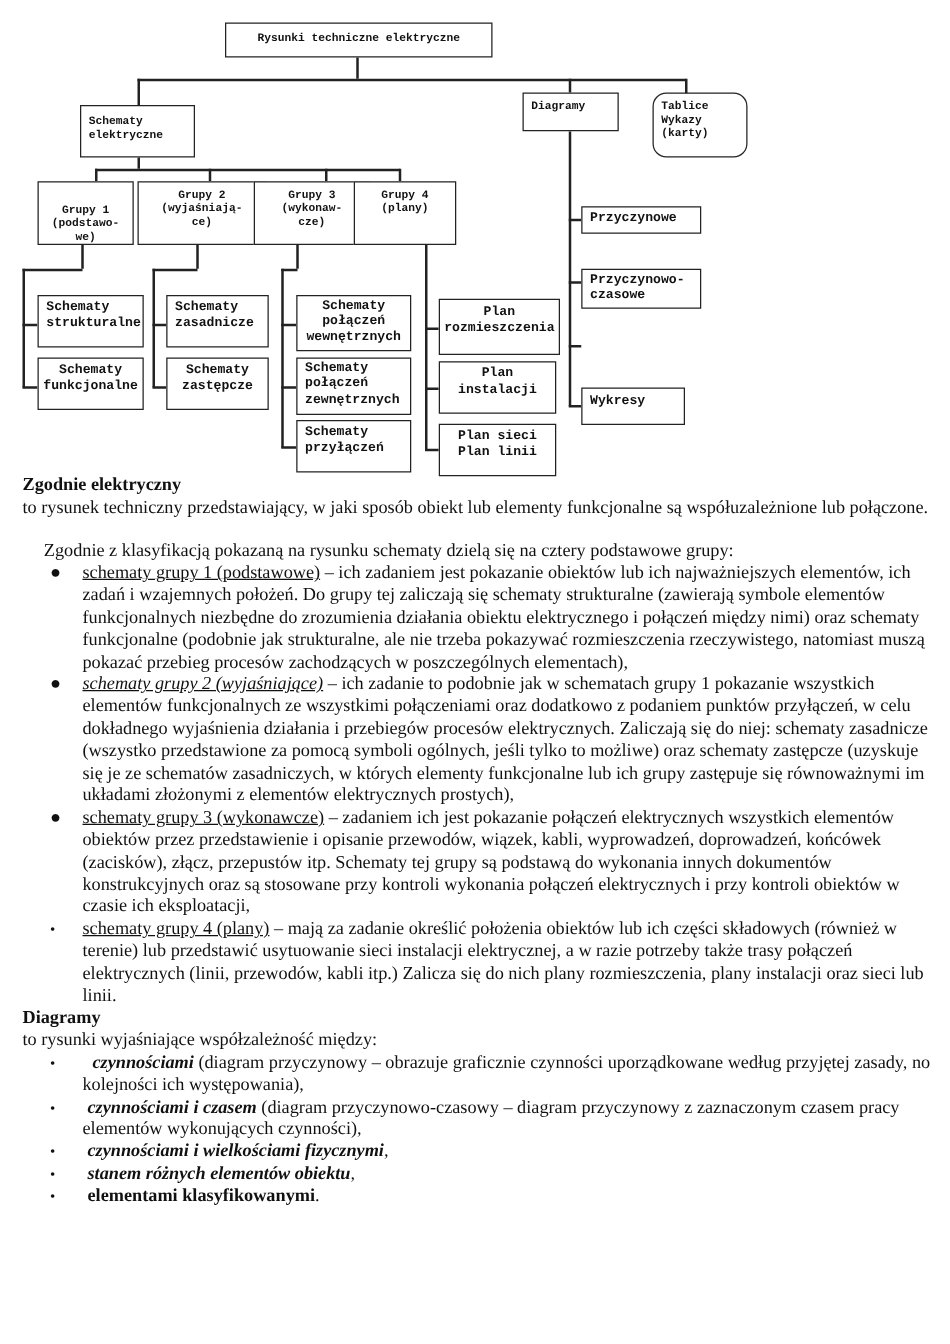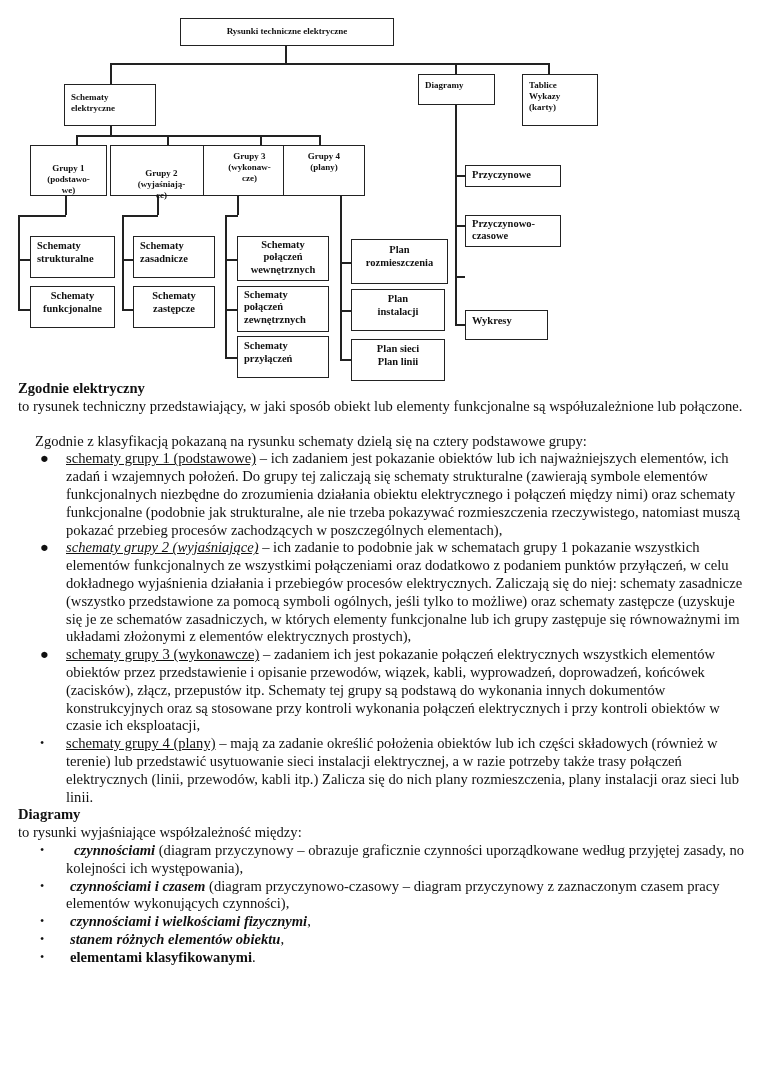--- a/index.html
+++ b/index.html
@@ -1,19 +1,19 @@
 <!DOCTYPE html>
 <html><head>
 <meta charset="utf-8">
 <style>
   html, body { margin:0; padding:0; background:#ffffff; }
   body { width:760px; height:1075px; position:relative; overflow:hidden; color:#000; }
   .diagram { position:absolute; left:0; top:0; width:760px; height:385px; }
   .box { position:absolute; border:1.5px solid #222; background:#fff; box-sizing:border-box;
-         font-family:Liberation Serif, serif; font-weight:bold; color:#111; line-height:1.2; }
+         font-family:Liberation Mono, monospace; font-weight:bold; color:#111; line-height:1.2; }
   .box.small { font-size:9px; }
   .box.med { font-size:10.5px; }
   .box .t { display:block; }
   .center { text-align:center; }
   .line { position:absolute; background:#222; }
   .h { height:1.5px; }
   .v { width:1.5px; }
 
   .doc { position:absolute; left:18px; top:380px; width:730px;
          font-family:"Liberation Serif", serif; font-size:14.6px; line-height:17.8px; color:#111; }
@@ -86,32 +86,32 @@
 
   <div class="box small" style="left:64px; top:84px; width:92px; height:42px; padding:7px 0 0 6px;">
     <span class="t">Schematy</span>
     <span class="t">elektryczne</span>
   </div>
 
   <div class="box small" style="left:418px; top:74px; width:77px; height:31px; padding:5px 0 0 6px;">
     <span class="t">Diagramy</span>
   </div>
 
-  <div class="box small" style="left:522px; top:74px; width:76px; height:52px; padding:5px 0 0 6px;">
+  <div class="box small" style="left:522px; top:74px; width:76px; height:52px; padding:5px 0 0 6px;border-radius:11px;">
     <span class="t">Tablice</span>
     <span class="t">Wykazy</span>
     <span class="t">(karty)</span>
   </div>
 
   <div class="box small center" style="left:30px; top:145px; width:77px; height:51px; padding-top:17px;">
     <span class="t">Grupy 1</span>
     <span class="t">(podstawo-</span>
     <span class="t">we)</span>
   </div>
-  <div class="box small center" style="left:110px; top:145px; width:103px; height:51px; padding-top:22px;">
+  <div class="box small center" style="left:110px; top:145px; width:103px; height:51px; padding-top:5px;">
     <span class="t">Grupy 2</span>
     <span class="t">(wyjaśniają-</span>
     <span class="t">ce)</span>
   </div>
   <div class="box small center" style="left:203px; top:145px; width:93px; height:51px; padding-top:5px;">
     <span class="t">Grupy 3</span>
     <span class="t">(wykonaw-</span>
     <span class="t">cze)</span>
   </div>
   <div class="box small center" style="left:283px; top:145px; width:82px; height:51px; padding-top:5px;">

